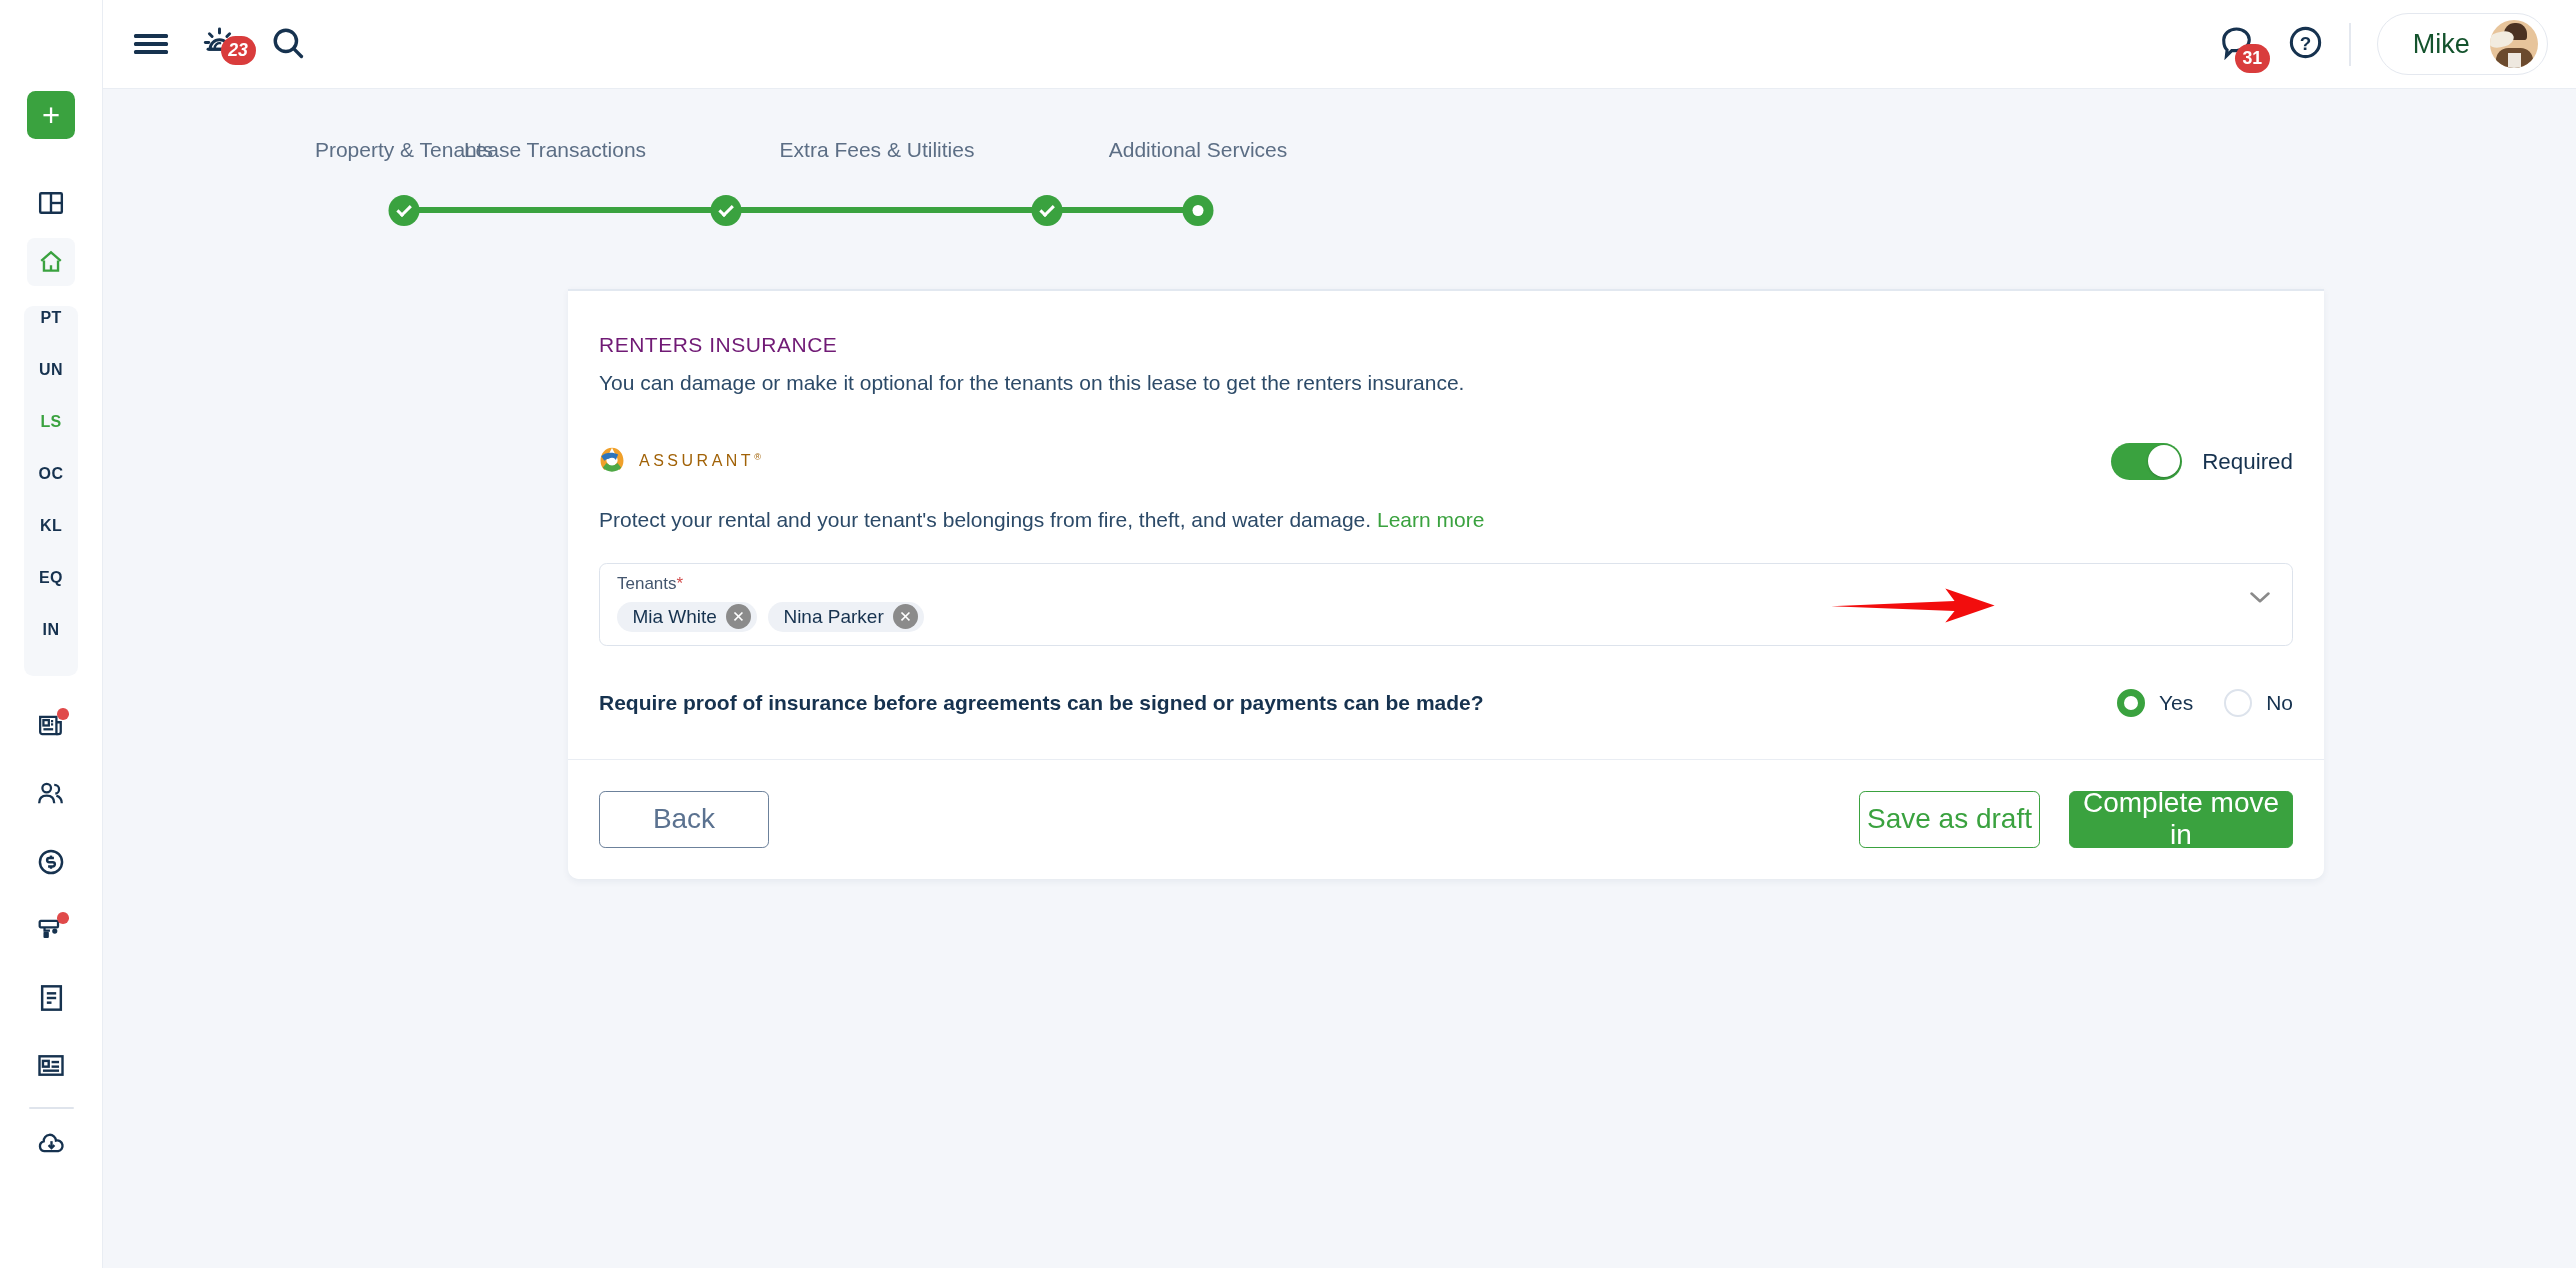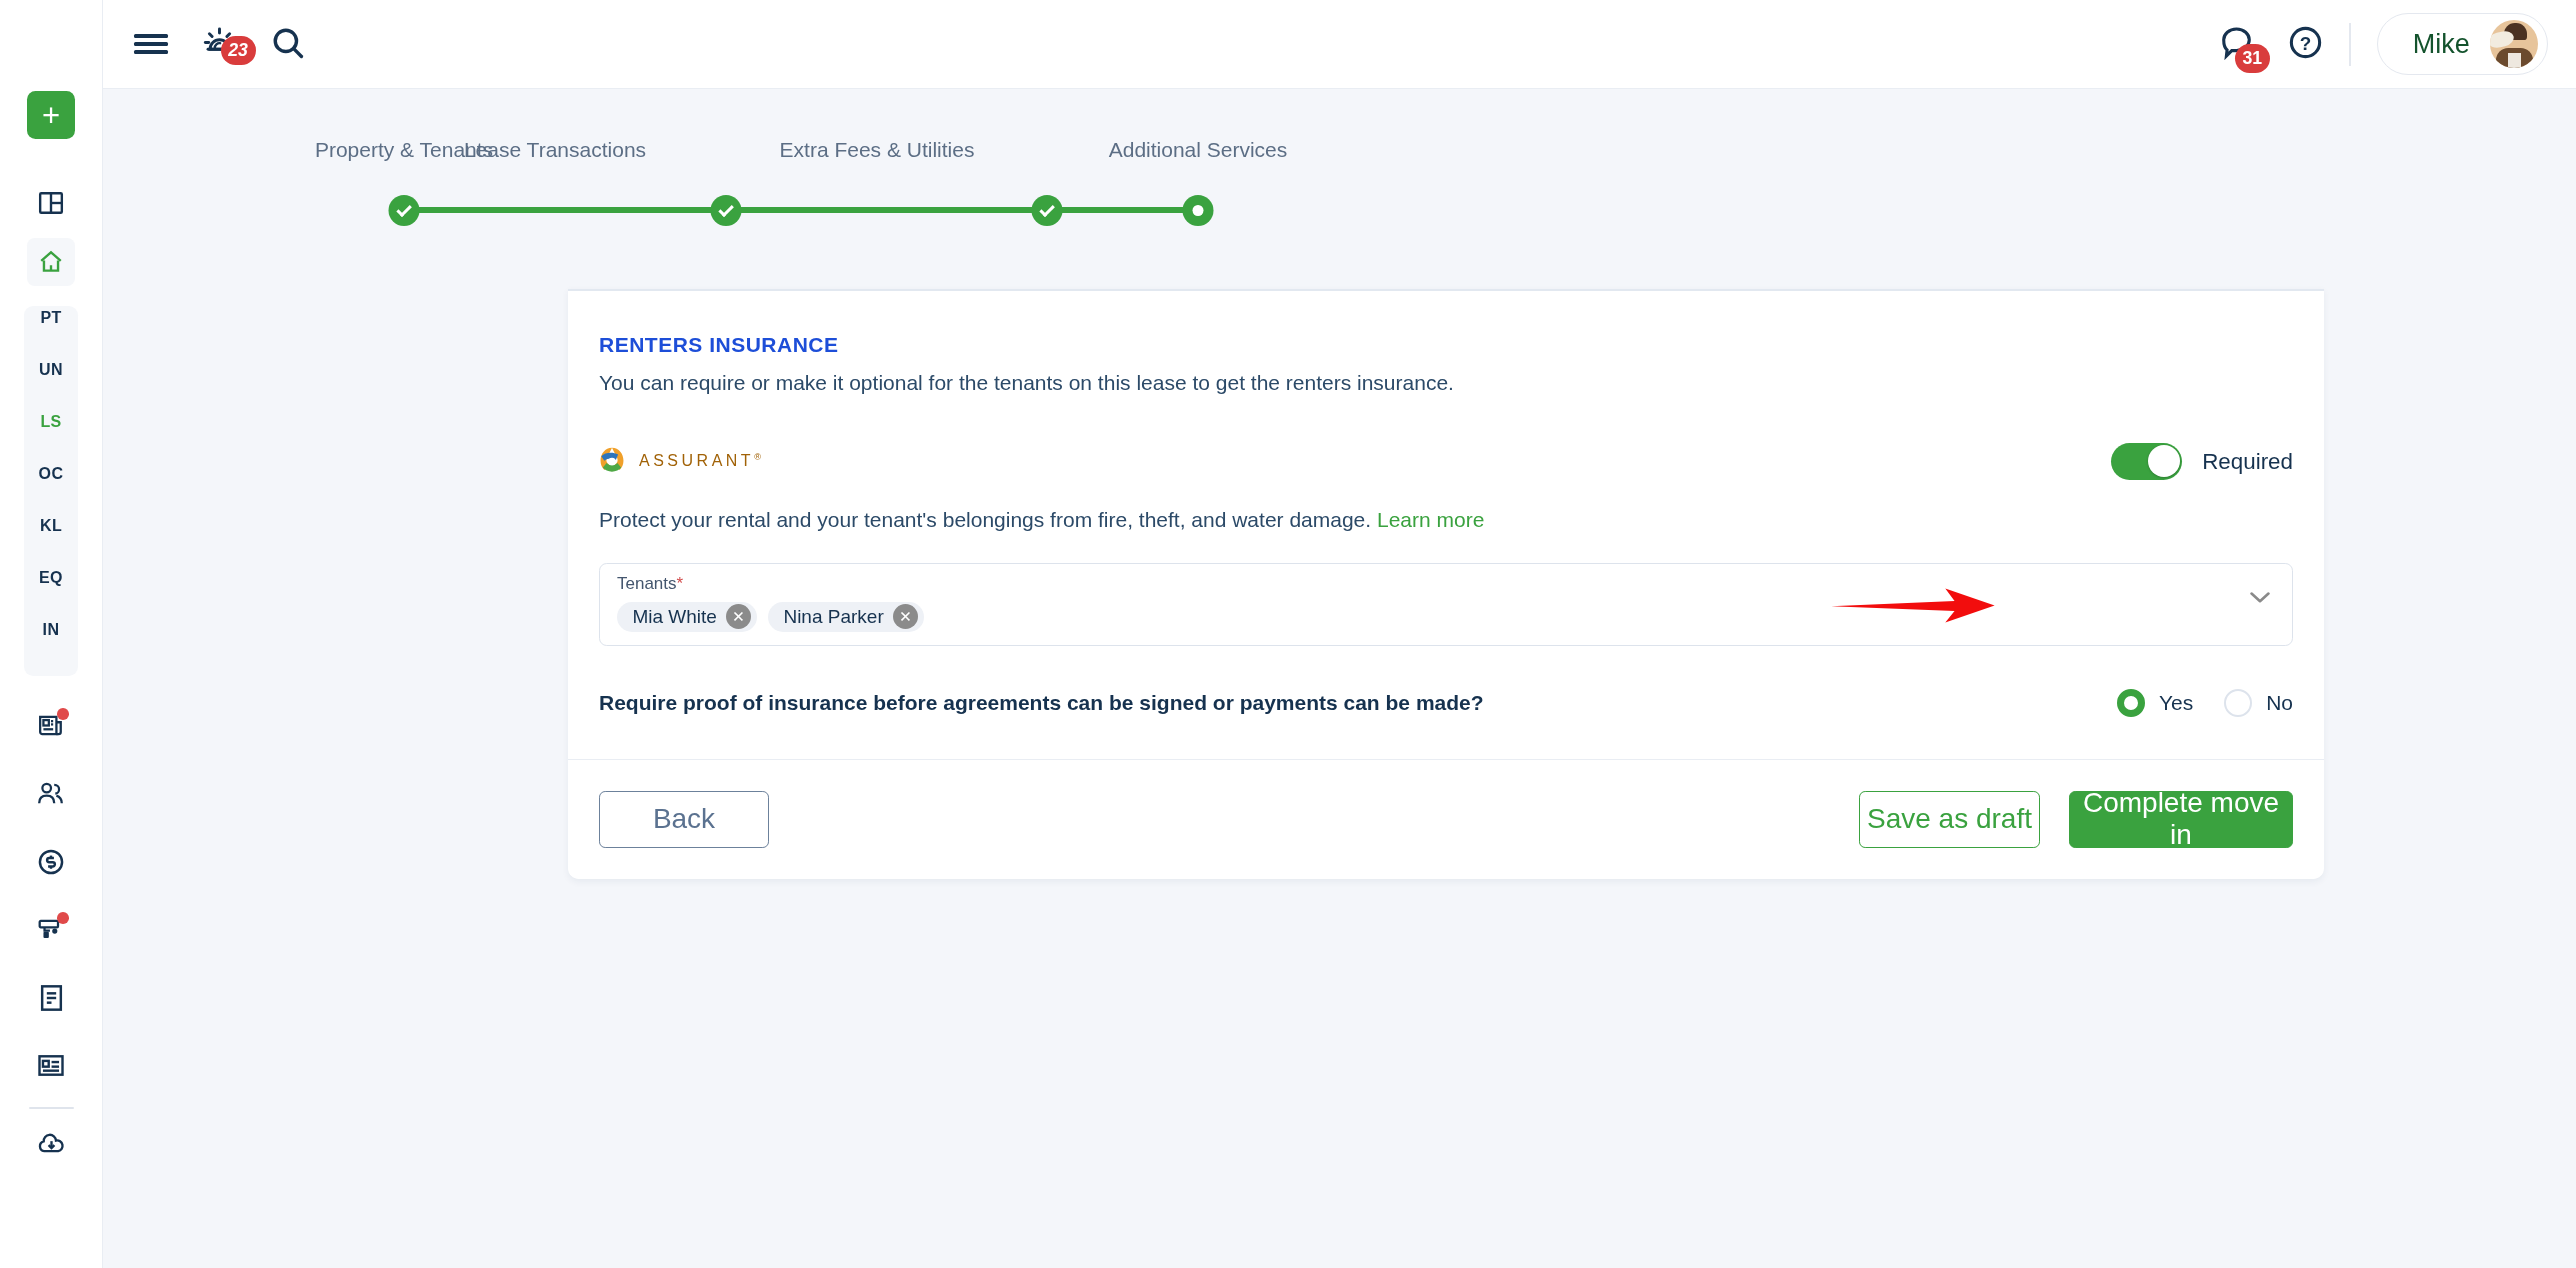--- a/index.html
+++ b/index.html
@@ -139,22 +139,22 @@
   .card {
     position: absolute; left: 465px; top: 200px;
     width: 1756px;
     background: #ffffff;
     border-top: 2.3px solid #e2e8f0;
     border-radius: 0 0 10.8px 10.8px;
     box-shadow: 0 2.3px 7.7px rgba(22,50,79,.06);
   }
   .card-body { padding: 42px 31px 0 31px; }
   .card-title {
-    font-size: 21px; font-weight: 700; letter-spacing: 0.5px;
-    color: #1d4ed8; text-transform: uppercase;
+    font-size: 21px; font-weight: 400; letter-spacing: 0.5px;
+    color: #701a75; text-transform: uppercase;
   }
   .card-sub { font-size: 21px; color: #2c4a68; margin-top: 14px; }
 
   .brand-row {
     display: flex; align-items: center;
     margin-top: 42px; min-height: 49px;
   }
   .assurant-logo { display: flex; align-items: center; gap: 14px; }
   .assurant-mark { width: 26px; height: 31px; position: relative; }
   .assurant-word {
@@ -479,21 +479,21 @@
           <span class="check"></span>
         </div>
       <div class="node current" style="left:1095px;">
           <span class="inner"></span>
         </div>
     </div>
 
     <div class="card">
       <div class="card-body">
         <div class="card-title">RENTERS INSURANCE</div>
-        <div class="card-sub">You can require or make it optional for the tenants on this lease to get the renters insurance.</div>
+        <div class="card-sub">You can damage or make it optional for the tenants on this lease to get the renters insurance.</div>
 
         <div class="brand-row">
           <div class="assurant-logo">
             <span class="assurant-mark">
               <svg width="26" height="31" viewBox="0 0 34 40">
                 <ellipse cx="17" cy="20" rx="16" ry="19" fill="#ffffff"></ellipse>
                 <path d="M17 2 C8 2 2 10 2 19 C2 24 4 28 7 31 L13 24 C10 22 9 19 10 16 Z" fill="#f0a02a"></path>
                 <path d="M17 2 C26 2 32 10 32 19 C32 24 30 28 27 31 L21 24 C24 22 25 19 24 16 Z" fill="#f0a02a" transform="translate(0,0)"></path>
                 <path d="M3 13 C8 8 18 7 25 11 L22 18 C17 15 11 16 7 19 Z" fill="#2d74bb"></path>
                 <path d="M5 28 C10 35 24 35 29 28 L24 22 C20 26 14 26 10 22 Z" fill="#4fa845"></path>

